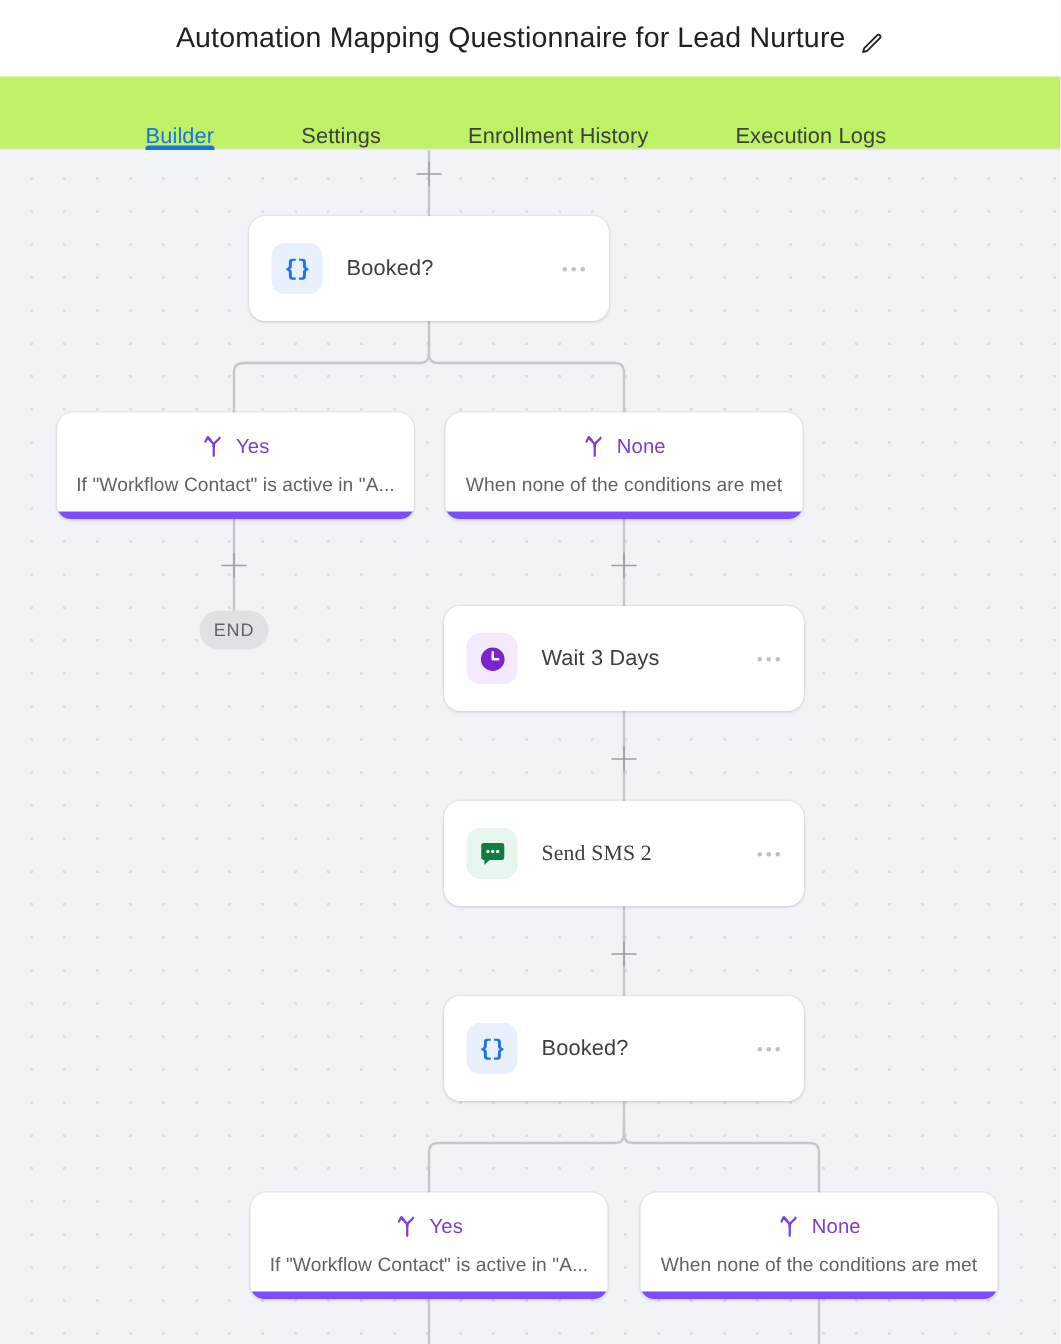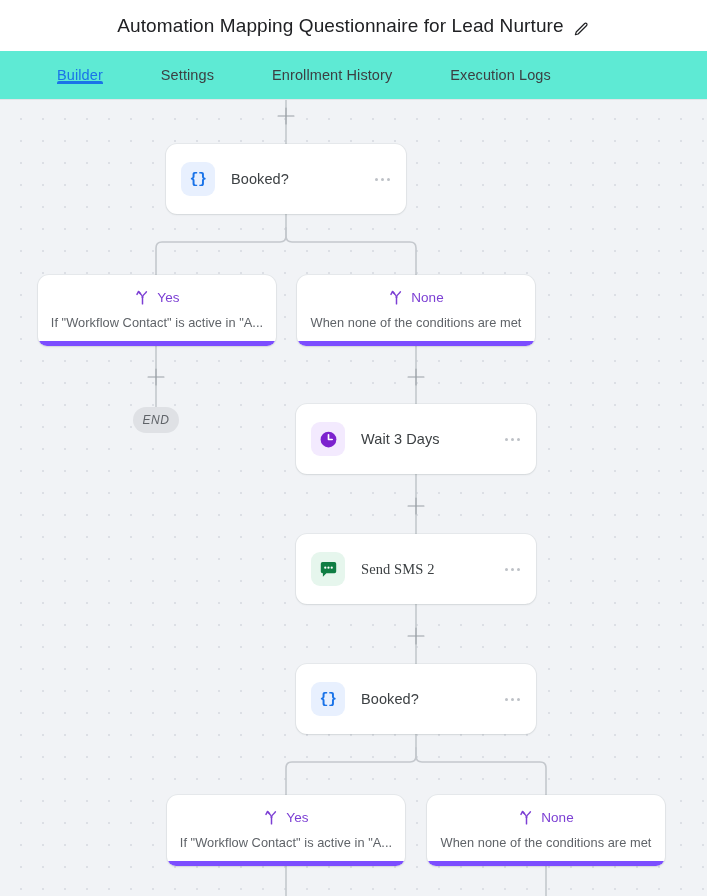--- a/index.html
+++ b/index.html
@@ -51,25 +51,25 @@
     width: 17px;
     height: 17px;
     cursor: pointer;
     color: #202124;
   }
 
   
   .tabbar {
     position: relative;
     height: 49px;
-    background: #5eead4;
+    background: #bef264;
     border-bottom: 1px solid #e3e5e8;
     display: flex;
-    align-items: center;
-    padding-left: 57px;
+    align-items: flex-end;
+    padding-left: 97px;
     box-sizing: border-box;
     z-index: 5;
   }
   .tab {
     position: relative;
     display: flex;
     align-items: center;
     font-size: 14.5px;
     color: #3c4043;
     padding: 0 0 0 0;
@@ -258,21 +258,20 @@
     background: #dfe1e5;
     color: #5f6368;
     font-size: 12px;
     font-weight: 500;
     letter-spacing: 0.6px;
     display: flex;
     align-items: center;
     justify-content: center;
     transform: translateX(-50%);
     cursor: pointer;
-    font-style: italic;
   }
 </style>
 </head>
 <body>
 
 <div class="app">
 
   <div class="header">
     <div class="header-title-wrap">
       <div class="header-title">Automation Mapping Questionnaire for Lead Nurture</div>

